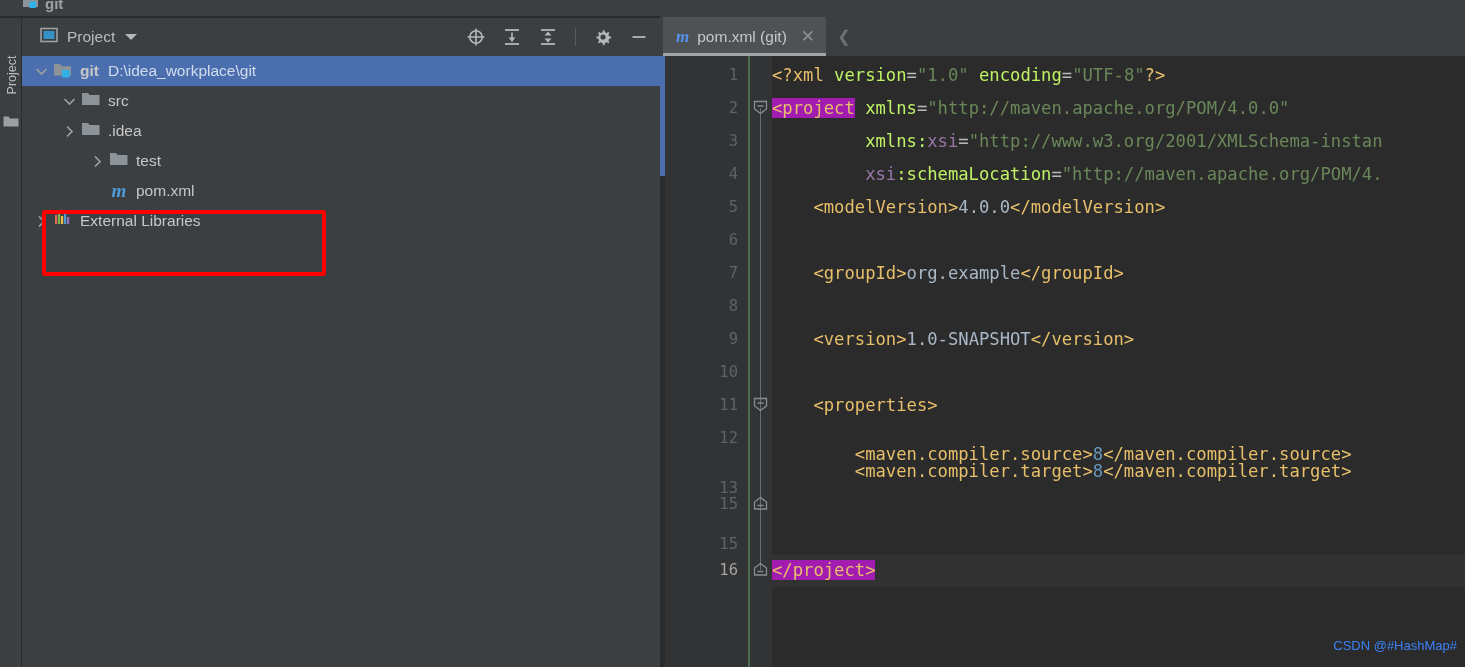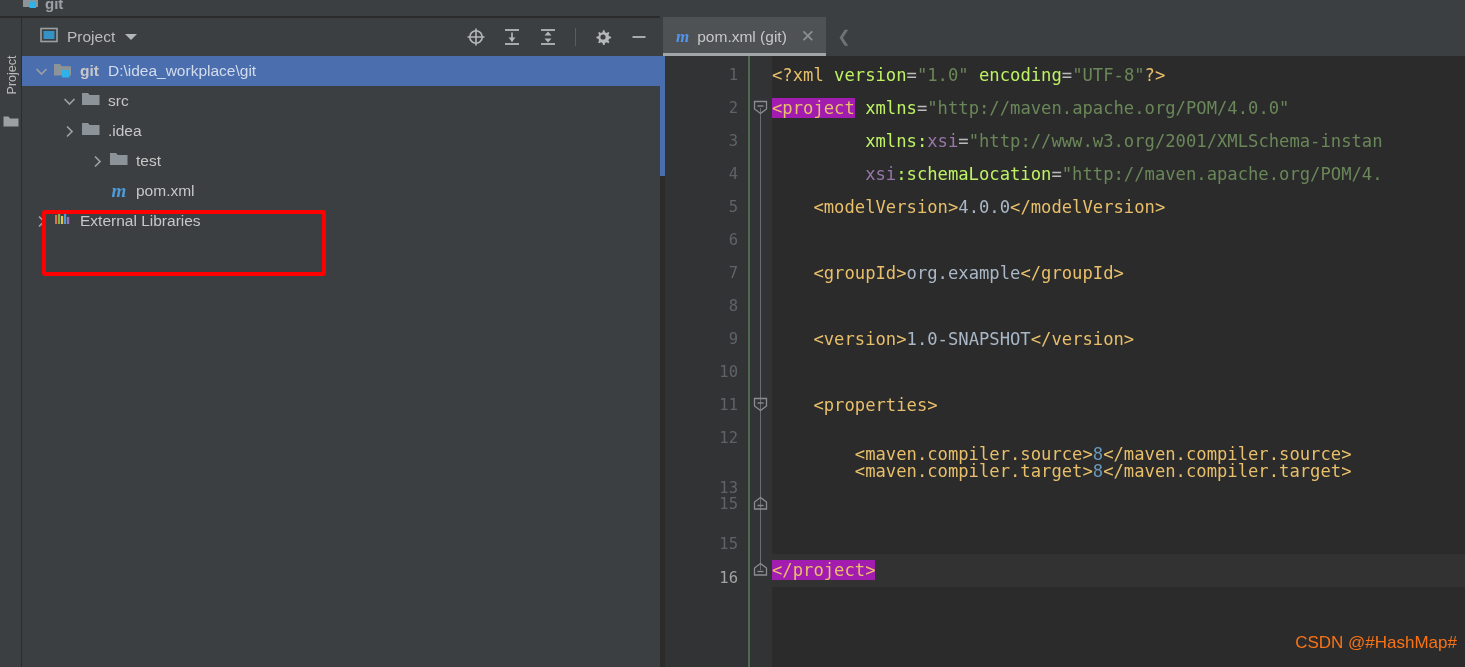--- a/index.html
+++ b/index.html
@@ -143,21 +143,21 @@
     position: absolute; left: 5px; top: 0; width: 85px; height: 611px;
     background: #313335;
   }
   .gutter .lnum {
     position: absolute; right: 12px;
     width: 60px; text-align: right;
     font-family: "DejaVu Sans Mono", monospace;
     font-size: 15.5px; color: #606366;
     height: 33px; line-height: 33px;
   }
-  .gutter .lnum.current { color: #a4a3a3; margin-top: 8px; }
+  .gutter .lnum.current { color: #a4a3a3; }
   .vcs-line {
     position: absolute; left: 88px; top: 0; width: 2px; height: 611px;
     background: #4d6b53;
   }
   .fold-rail {
     position: absolute; left: 90px; top: 0; width: 22px; height: 611px;
     background: #313335;
   }
   .fold-bar {
     position: absolute; left: 10px; width: 1px; background: #6a6d6f;
@@ -182,21 +182,21 @@
   .t-nsx   { color: #9876aa; }
   .t-str   { color: #6a8759; }
   .t-txt   { color: #a9b7c6; }
   .t-num   { color: #6897bb; }
   .t-pi    { color: #e8bf6a; }
   .t-eq    { color: #bababa; }
   .hl-match{ background: #a21caf; }
 
   .watermark {
     position: absolute; right: 8px; bottom: 14px;
-    font-size: 17px; color: #f97316;
+    font-size: 13px; color: #3b82f6;
     font-family: "Liberation Sans", sans-serif;
   }
 </style>
 </head>
 <body>
 
 <div id="app">
 
   <div class="topstrip">
     <div class="crumb">

